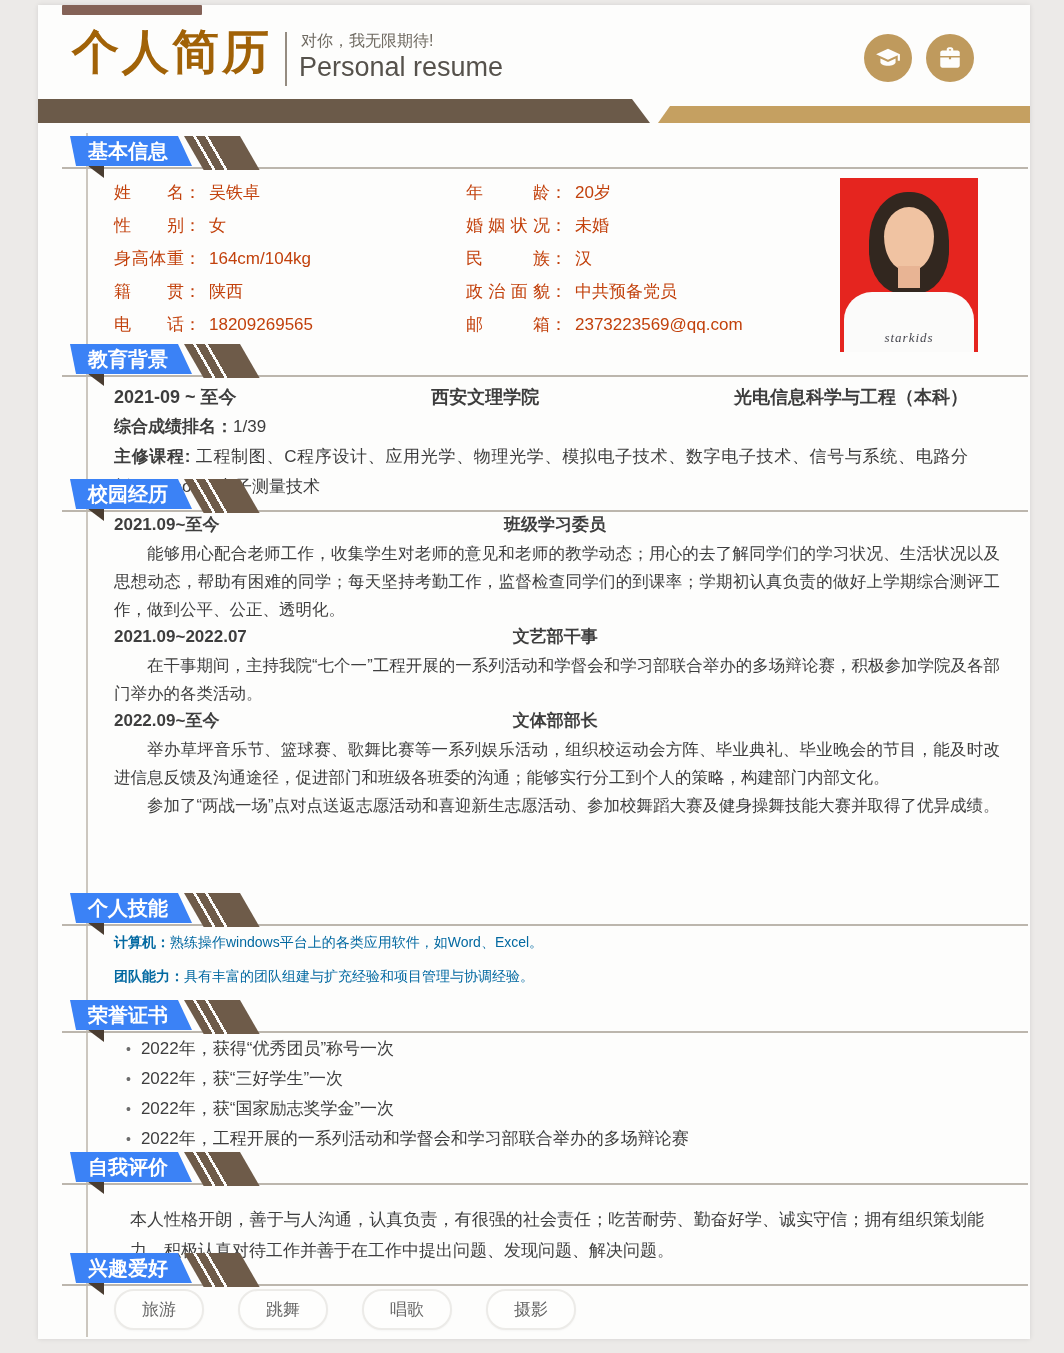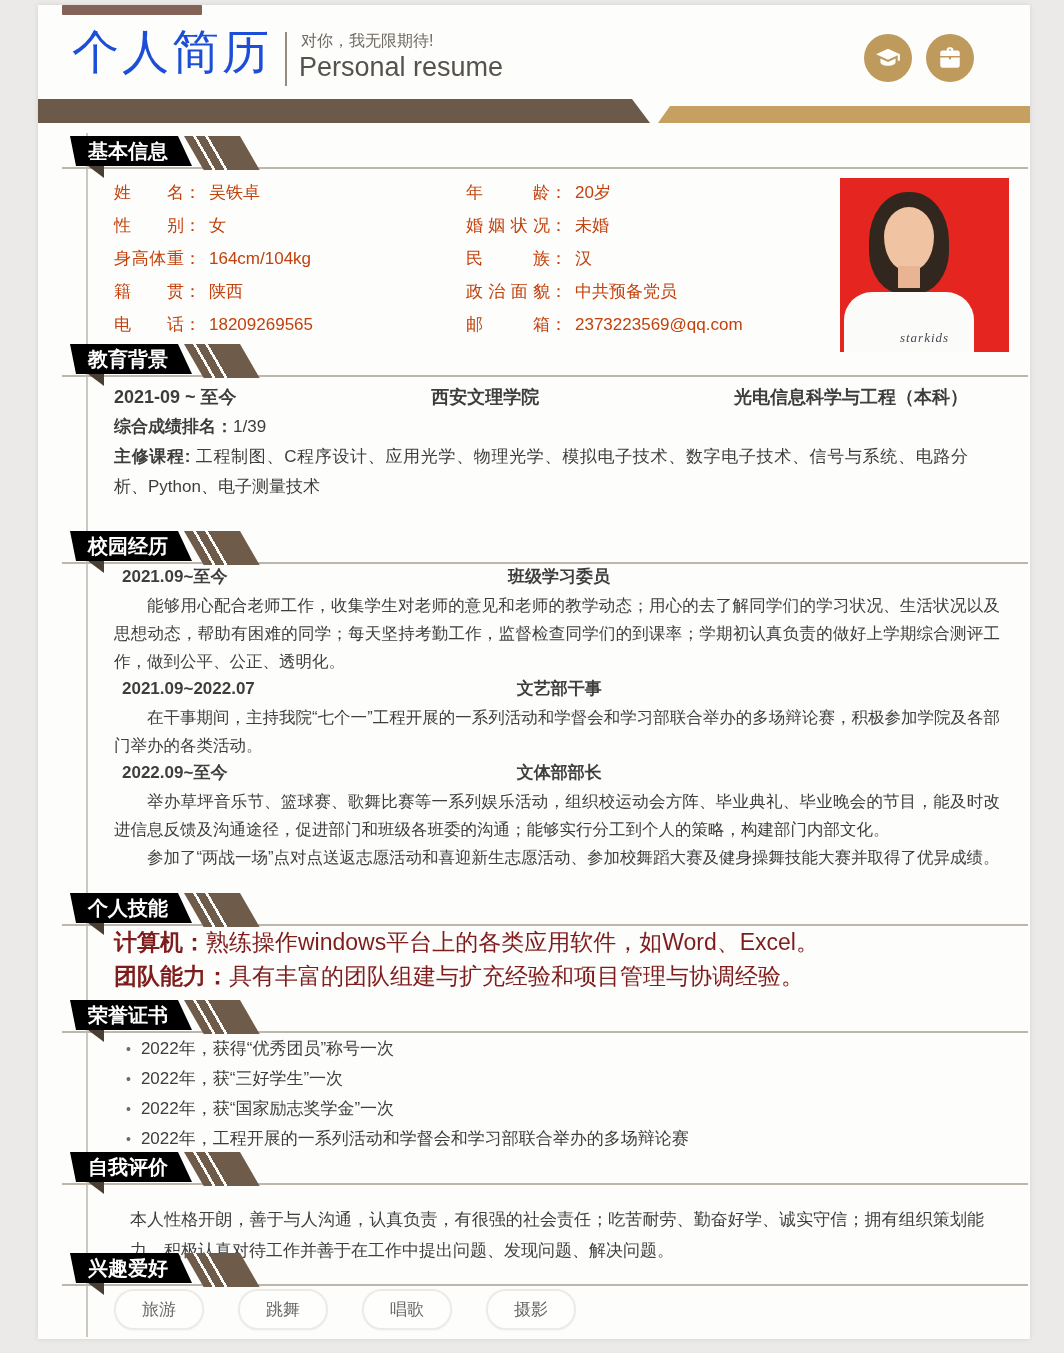--- a/index.html
+++ b/index.html
@@ -2,82 +2,82 @@
 <html><head>
 <meta charset="utf-8">
 <style>
   html,body{margin:0;padding:0;}
   body{background:#e7e5e2;font-family:"Liberation Sans","DejaVu Sans",sans-serif;}
   .canvas{position:relative;width:1064px;height:1353px;background:#eceae8;overflow:hidden;}
   .page{position:absolute;left:38px;top:5px;width:992px;height:1334px;background:#fdfdfc;box-shadow:0 0 5px rgba(0,0,0,.10);}
   
   .top-mark{position:absolute;left:24px;top:0;width:140px;height:10px;background:#6f463a;opacity:.85;border-radius:1px;}
   
-  .hd-title{position:absolute;left:34px;top:16px;font-size:47px;font-weight:400;color:#1d4ed8;letter-spacing:3px;}
+  .hd-title{position:absolute;left:34px;top:16px;font-size:47px;font-weight:700;color:#a16207;letter-spacing:3px;}
   .hd-divider{position:absolute;left:247px;top:27px;width:2px;height:54px;background:#958c81;}
   .hd-tag-zh{position:absolute;left:263px;top:26px;font-size:16px;color:#6f6a61;}
   .hd-tag-en{position:absolute;left:261px;top:47px;font-size:27px;color:#56524c;}
   .hd-circle{position:absolute;top:29px;width:48px;height:48px;border-radius:50%;background:#bf9a5d;display:flex;align-items:center;justify-content:center;}
   .hd-circle svg{width:26px;height:26px;fill:#fdfdfc;}
   .circle-cap{left:826px;}
   .circle-case{left:888px;}
   .bar-dark{position:absolute;left:0;top:94px;width:612px;height:24px;background:#6b5a49;clip-path:polygon(0 0,calc(100% - 18px) 0,100% 100%,0 100%);}
   .bar-gold{position:absolute;left:620px;top:101px;width:372px;height:17px;background:#c5a061;clip-path:polygon(12px 0,100% 0,100% 100%,0 100%);}
   .v-line{position:absolute;left:48px;top:128px;width:2px;height:1204px;background:#ccc7bf;}
   
   .sec{position:absolute;left:0;right:0;}
   .badge-row{position:relative;margin-left:32px;height:30px;z-index:2;display:flex;align-items:stretch;width:max-content;}
-  .badge-main{position:relative;background:#000000;color:#fff;font-size:20px;font-weight:700;line-height:30px;padding:0 24px 0 18px;clip-path:polygon(0 0,calc(100% - 14px) 0,100% 100%,6px 100%);}
+  .badge-main{position:relative;background:#3b82f6;color:#fff;font-size:20px;font-weight:700;line-height:30px;padding:0 24px 0 18px;clip-path:polygon(0 0,calc(100% - 14px) 0,100% 100%,6px 100%);}
   .badge-tail{width:56px;height:34px;margin-left:-8px;transform:skewX(30deg);transform-origin:0 0;background:repeating-linear-gradient(90deg,#6e5b49 0 9px,#fdfdfc 9px 12px,#6e5b49 12px 21px,#fdfdfc 21px 24px,#6e5b49 24px 56px);}
   .badge-fold{position:absolute;left:18px;top:30px;width:16px;height:12px;background:#4a3d31;clip-path:polygon(100% 0,100% 100%,0 0);}
   .sec-rule{position:absolute;left:24px;right:2px;top:31px;height:2px;background:#bcb6ad;z-index:1;}
   
   .binfo{position:absolute;left:76px;top:40px;width:700px;display:grid;grid-template-columns:352px auto;column-gap:0;font-size:17px;color:#c2410c;}
   .binfo .col{display:flex;flex-direction:column;}
   .brow{height:33px;line-height:33px;white-space:nowrap;}
   .jlabel{display:inline-block;width:70px;text-align:justify;text-align-last:justify;}
   .jlabel.wide{width:84px;}
   .colon{margin-right:8px;}
   
-  .photo{position:absolute;left:802px;top:42px;width:138px;height:174px;background:#e5251f;overflow:hidden;padding-left:31px;}
+  .photo{position:absolute;left:802px;top:42px;width:138px;height:174px;background:#e5251f;overflow:hidden;}
   .ph-hair{position:absolute;left:29px;top:14px;width:80px;height:102px;background:#32271f;border-radius:48% 48% 42% 42%;}
   .ph-face{position:absolute;left:44px;top:29px;width:50px;height:64px;background:#f0c3a2;border-radius:50% 50% 46% 46%/46% 46% 54% 54%;}
   .ph-neck{position:absolute;left:58px;top:88px;width:22px;height:22px;background:#e8b494;}
   .ph-shirt{position:absolute;left:4px;bottom:0;width:130px;height:60px;background:#fbfbfa;border-radius:28px 28px 0 0;}
   .ph-shirt-text{position:absolute;left:0;right:0;bottom:6px;text-align:center;font-size:13px;font-style:italic;letter-spacing:1px;color:#46464e;font-family:"Liberation Serif","DejaVu Serif",serif;}
   
   .edu{position:absolute;left:76px;top:38px;right:62px;color:#3d3d3d;font-size:17px;}
   .edu-head{display:flex;justify-content:space-between;align-items:baseline;font-weight:700;font-size:18px;height:30px;line-height:30px;}
   .edu-rank{height:30px;line-height:30px;}
   .edu-rank .lb{font-weight:700;}
   .edu-courses{line-height:30px;text-align:justify;}
   .edu-courses .lb{font-weight:700;}
   
   .campus{position:absolute;left:76px;top:32px;right:30px;color:#3e3e3e;font-size:16.5px;}
-  .c-head{position:relative;height:28px;line-height:28px;font-weight:700;font-size:17px;margin-left:8px;}
+  .c-head{position:relative;height:28px;line-height:28px;font-weight:700;font-size:17px;}
   .c-role{position:absolute;left:50%;transform:translateX(-52%);}
   .campus p{margin:0;line-height:28px;text-indent:2em;text-align:justify;}
   
-  .skills{position:absolute;left:76px;top:32px;right:40px;font-size:23px;color:#7f1d1d;}
+  .skills{position:absolute;left:76px;top:32px;right:40px;font-size:14px;color:#0369a1;}
   .skills .srow{height:34px;line-height:34px;}
   .skills .lb{font-weight:700;}
   
   .honors{position:absolute;left:88px;top:34px;right:40px;font-size:17px;color:#3d3d3d;}
   .honors .hrow{height:30px;line-height:30px;}
   .honors .hrow::before{content:"•";color:#6b6b6b;font-size:14px;margin-right:10px;}
   
   .selfeval{position:absolute;left:76px;top:36px;right:30px;font-size:17px;color:#3e3e3e;}
   .selfeval p{margin:16px;line-height:31px;text-align:justify;}
   
   .hobbies{position:absolute;left:76px;top:36px;display:flex;gap:34px;}
   .pill{display:inline-block;padding:7px 26px;border:2px solid #ecebe8;border-radius:20px;background:#fefefd;color:#666;font-size:17px;box-shadow:0 1px 2px rgba(0,0,0,.03);}
   
   #sec-basic{top:131px;}
   #sec-edu{top:339px;}
-  #sec-campus{top:526px;}
+  #sec-campus{top:474px;}
   #sec-skills{top:888px;}
   #sec-honors{top:995px;}
   #sec-selfeval{top:1147px;}
   #sec-hobbies{top:1248px;}
 </style>
 </head>
 <body>
 
 <div class="canvas">
   <div class="page">

